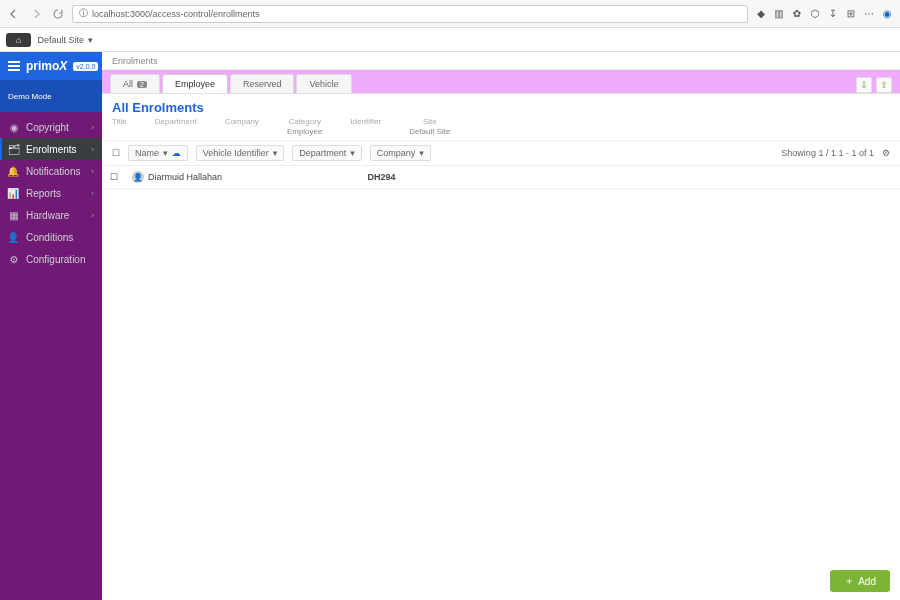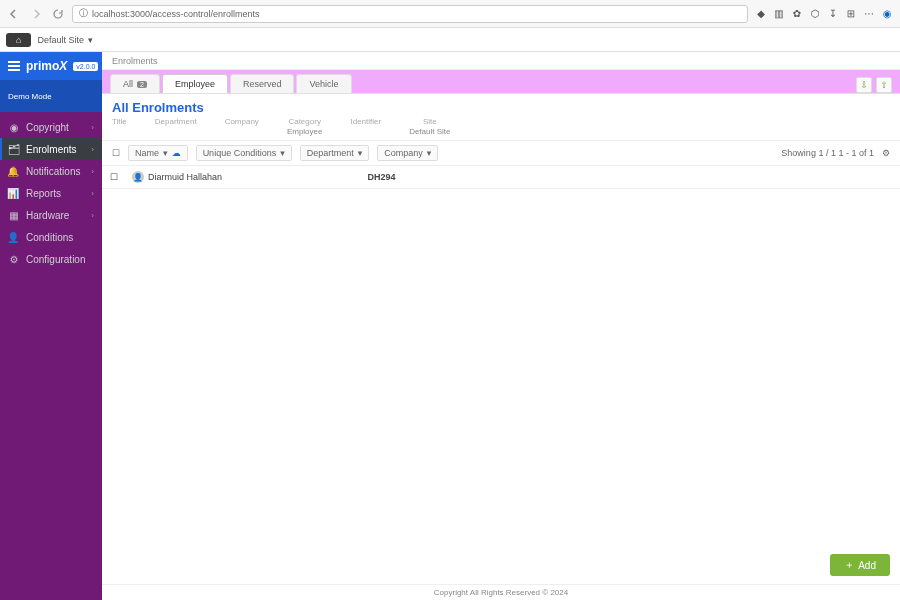--- a/index.html
+++ b/index.html
@@ -221,21 +221,21 @@
             </div>
 
           <div class="toolbar-row">
             <span>☐</span>
             <div class="dd">
               <span>Name</span>
               <span>▾</span>
               <span style="color:#1f65e0;">☁</span>
             </div>
             <div class="dd">
-              <span>Unique Conditions</span>
+              <span>Vehicle Identifier</span>
               <span>▾</span>
             </div>
             <div class="dd">
               <span>Department</span>
               <span>▾</span>
             </div>
             <div class="dd">
               <span>Company</span>
               <span>▾</span>
             </div>
@@ -259,18 +259,17 @@
 
           <div class="filler"></div>
 
           <div class="add-row">
             <div class="add-btn">
               <span>＋</span>
               <span>Add</span>
             </div>
           </div>
 
-          <div class="footer1">Copyright All Rights Reserved © 2024</div>
         </div>
       </div>
     </div>
   </div>
 </div>
 
 </body></html>

